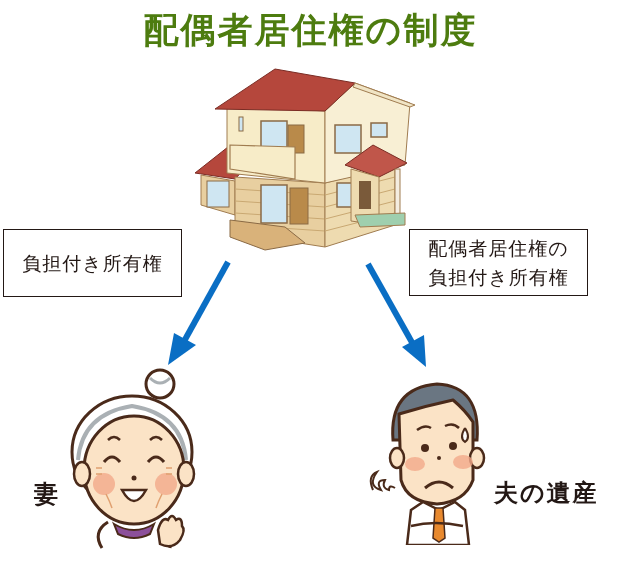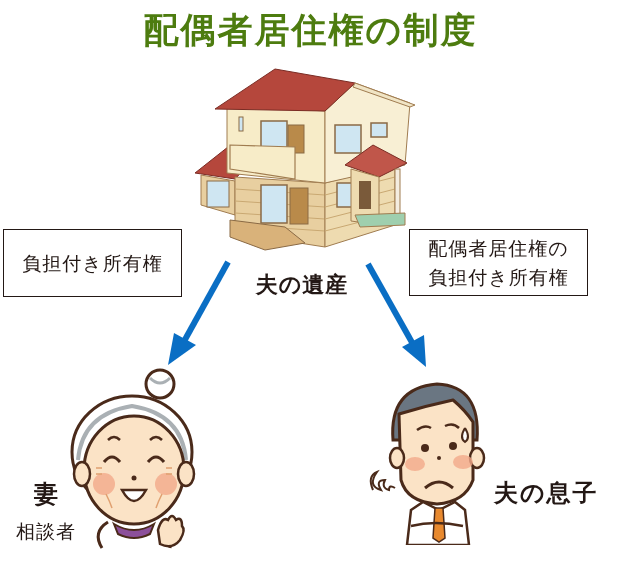--- a/index.html
+++ b/index.html
@@ -80,21 +80,20 @@
 </div>
 
 <div class="abs box box2">
   <div>
     <div>配偶者居住権の</div>
     <div>負担付き所有権</div>
   </div>
 </div>
 
 <div class="abs estate">
-  <div class="main">夫の遺産</div>
 </div>
 
 <svg class="abs" style="left:0;top:0;" width="621" height="569" viewBox="0 0 621 569">
   <g>
     <line x1="228" y1="262" x2="182" y2="345" stroke="#0a6ec4" stroke-width="6"></line>
     <polygon points="168,365 174,333 196,345" fill="#0a6ec4"></polygon>
   </g>
   <g>
     <line x1="368" y1="264" x2="414" y2="346" stroke="#0a6ec4" stroke-width="6"></line>
     <polygon points="426,367 402,347 424,335" fill="#0a6ec4"></polygon>
@@ -164,16 +163,15 @@
   <path d="M46,140 L58,132 L74,140 L90,132 L100,140 L104,175 L42,175 Z" fill="#ffffff" stroke="#4a2a1a" stroke-width="2.5"></path>
   <polygon points="70,138 78,138 80,168 74,172 68,168" fill="#e8892e" stroke="#4a2a1a" stroke-width="1.5"></polygon>
 
   <path d="M46,156 Q70,150 98,156" stroke="#4a2a1a" stroke-width="2.5" fill="none"></path>
 
   <path d="M8,120 q-6,-14 4,-18 q-10,14 4,18 q-6,-10 4,-10 q-4,8 4,10 q0,-6 6,-2" stroke="#4a2a1a" stroke-width="2" fill="none"></path>
 </svg>
 
 <div class="abs wife-label">
   <div class="main">妻</div>
-  <div class="sub">相談者</div>
 </div>
 
-<div class="abs son-label">夫の息子</div>
+<div class="abs son-label">夫の遺産</div>
 
 </body></html>

